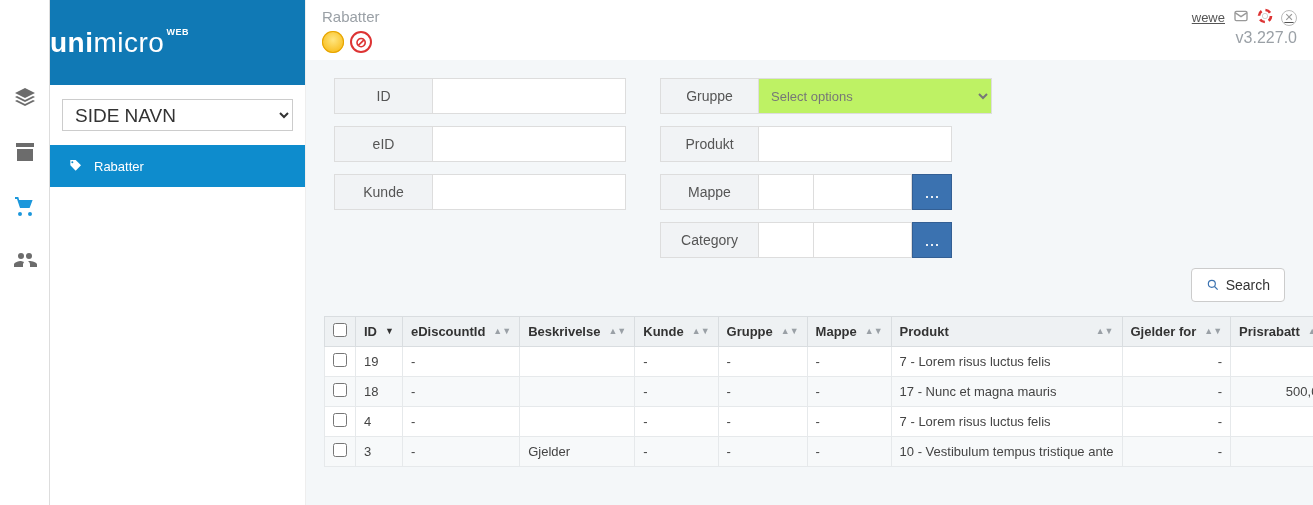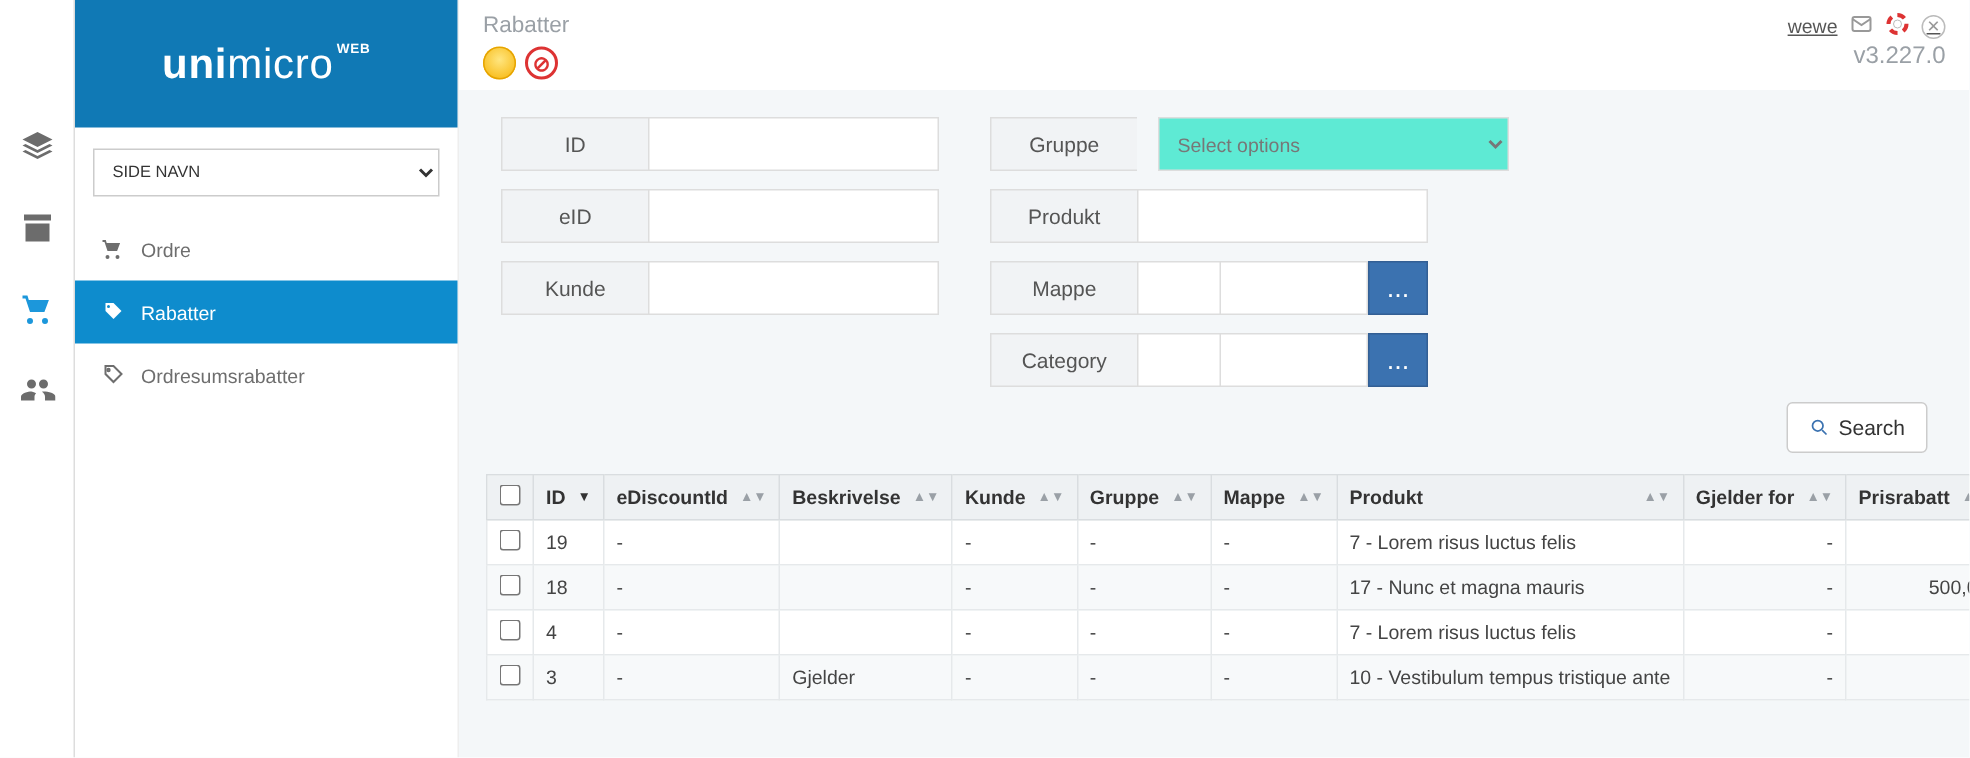--- a/index.html
+++ b/index.html
@@ -7,26 +7,26 @@
   body { display: flex; width: 1313px; height: 505px; overflow: hidden; }
 
   
   .icon-rail { width: 50px; background: #fff; border-right: 1px solid #ddd; display: flex; flex-direction: column; align-items: center; padding-top: 85px; gap: 28px; }
   .icon-rail .rail-icon { width: 26px; height: 26px; display: flex; align-items: center; justify-content: center; color: #6c6c6c; cursor: pointer; }
   .icon-rail .rail-icon.active { color: #1c97db; }
   .icon-rail .rail-icon svg { width: 24px; height: 24px; }
 
   
   .sidebar { width: 256px; background: #fff; border-right: 1px solid #eee; display: flex; flex-direction: column; }
-  .logo-box { background: #1079b5; height: 85px; display: flex; align-items: center; justify-content: center; color: #fff; }
+  .logo-box { background: #1079b5; height: 85px; display: flex; align-items: center; color: #fff; }
   .logo-text { font-size: 28px; font-weight: 300; letter-spacing: .5px; }
   .logo-text b { font-weight: 700; }
   .logo-sup { font-size: 9px; vertical-align: top; margin-left: 2px; font-weight: 700; letter-spacing: .5px; }
   .side-select-wrap { padding: 14px 12px; }
-  .side-select { width: 100%; height: 32px; border: 1px solid #ccc; background: #fff; padding: 0 8px; font-size: 11px; color: #333; }
+  .side-select { width: 100%; height: 32px; border: 1px solid #ccc; background: #fff; padding: 0 8px; font-size: 19px; color: #333; }
   .nav { display: flex; flex-direction: column; }
   .nav-item { display: flex; align-items: center; gap: 10px; height: 42px; padding: 0 16px; color: #6e6e6e; cursor: pointer; font-size: 13px; }
   .nav-item.active { background: #0e8ccd; color: #fff; }
   .nav-item .nav-icon { width: 18px; height: 18px; display: inline-flex; align-items: center; justify-content: center; }
   .nav-item .nav-icon svg { width: 16px; height: 16px; }
   .nav-item .chev { margin-left: auto; font-size: 11px; color: #888; }
 
   
   .main { flex: 1; background: #f4f7f9; display: flex; flex-direction: column; overflow: hidden; }
   .topbar { height: 60px; background: #fff; display: flex; align-items: flex-start; padding: 8px 16px 0 16px; }
@@ -44,21 +44,21 @@
 
   
   .filters { padding: 18px 18px 10px 28px; display: flex; gap: 34px; }
   .fcol { display: flex; flex-direction: column; gap: 12px; }
   .frow { display: flex; align-items: center; }
   .flabel { background: #f1f3f5; border: 1px solid #ddd; border-right: none; height: 36px; display: flex; align-items: center; justify-content: center; color: #555; font-size: 14px; }
   .finput { height: 36px; border: 1px solid #ddd; background: #fff; padding: 0 8px; font-size: 13px; }
   .lw { width: 98px; }
   .rw { width: 194px; }
   .rw-sm { width: 194px; }
-  .sel { height: 36px; border: 1px solid #ddd; background: #5eead4; padding: 0 8px; color: #777; font-size: 13px; width: 234px; margin-left: 14px; }
+  .sel { height: 36px; border: 1px solid #ddd; background: #bef264; padding: 0 8px; color: #777; font-size: 13px; width: 234px; }
   .folder-row .finput { width: 56px; text-align:center; }
   .folder-row .spacer { width: 98px; height: 36px; border: 1px solid #ddd; border-left: none; background:#fff; }
   .btn-blue { height: 36px; width: 40px; background: #3b72b0; color: #fff; border: 1px solid #335f94; cursor: pointer; font-size: 18px; display:flex;align-items:center;justify-content:center; }
   .search-bar { display: flex; justify-content: flex-end; padding: 0 28px 14px 0; }
   .search-btn { height: 34px; padding: 0 14px; background: #fff; border: 1px solid #ccc; border-radius: 4px; display: flex; align-items: center; gap: 6px; font-size: 14px; color: #333; cursor: pointer; }
   .search-btn svg { width: 14px; height: 14px; }
 
   
   .table-wrap { padding: 0 18px 18px 18px; }
   table { width: 100%; border-collapse: collapse; background: #fff; font-size: 13px; }
@@ -102,44 +102,27 @@
 <div class="sidebar">
   <div class="logo-box">
     <span class="logo-text"><b>uni</b><span>micro</span><span class="logo-sup">WEB</span></span>
   </div>
   <div class="side-select-wrap">
     <select class="side-select">
       <option>SIDE NAVN</option>
     </select>
   </div>
   <div class="nav">
-    <div class="nav-item">
-      <span class="nav-icon">
-          <svg viewBox="0 0 24 24" fill="currentColor">
-            <path d="M7 18a2 2 0 1 0 .001 4A2 2 0 0 0 7 18zm10 0a2 2 0 1 0 .001 4A2 2 0 0 0 17 18zM7.2 14h9.4l3-8H6.2L5.3 3H2v2h2l3 9z"></path>
-          </svg>
-        </span>
-      <span>Ordre</span>
-    </div>
     <div class="nav-item active">
       <span class="nav-icon">
           <svg viewBox="0 0 24 24" fill="currentColor">
             <path d="M21 11 13 3H5v8l8 8 8-8zM8 8a1.5 1.5 0 1 1 0-3 1.5 1.5 0 0 1 0 3z"></path>
           </svg>
         </span>
       <span>Rabatter</span>
-    </div>
-    <div class="nav-item">
-      <span class="nav-icon">
-          <svg viewBox="0 0 24 24" fill="none" stroke="currentColor" stroke-width="2">
-            <path d="M21 11 13 3H5v8l8 8 8-8z"></path>
-            <circle cx="8" cy="7" r="1.2"></circle>
-          </svg>
-        </span>
-      <span>Ordresumsrabatter</span>
     </div>
   </div>
 </div>
 
 <div class="main">
   <div class="topbar">
     <div class="top-left">
       <div class="page-title">Rabatter</div>
       <div class="toolbar-icons">
         <span class="tb-btn tb-new"></span>

